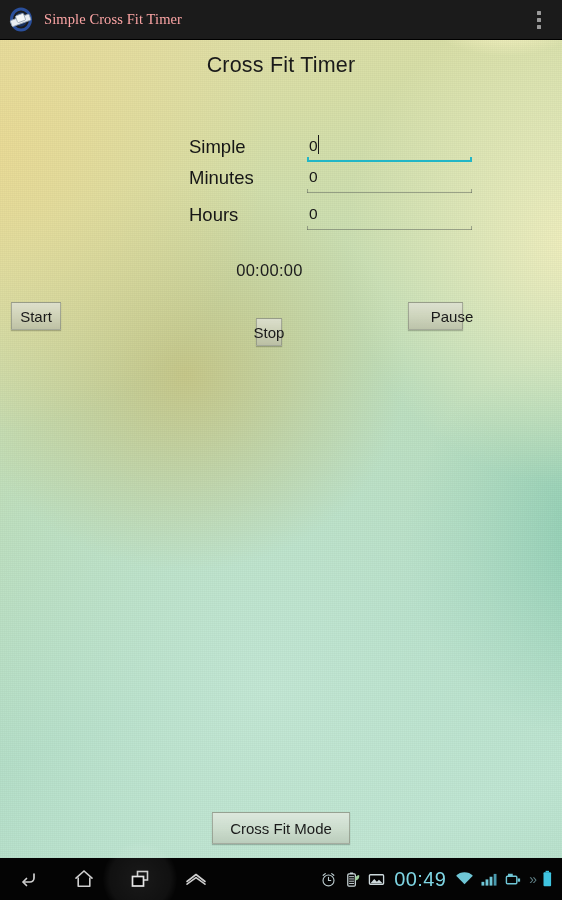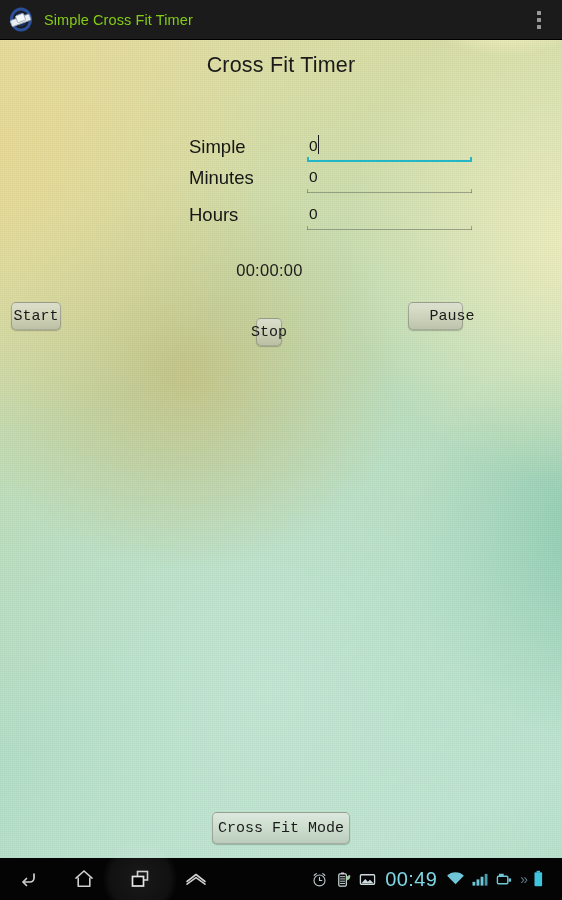--- a/index.html
+++ b/index.html
@@ -33,24 +33,25 @@
   }
   #app-icon {
     width: 26px; height: 26px;
     margin-left: 8px;
     position: relative;
     flex: 0 0 auto;
   }
   #app-icon svg { display: block; }
   #app-title {
     margin-left: 10px;
-    color: #84cc16;
+    color: #fca5a5;
     font-size: 14.5px;
     letter-spacing: 0.1px;
     white-space: nowrap;
+    font-family: Liberation Serif, serif;
   }
   #overflow-menu {
     margin-left: auto;
     margin-right: 14px;
     width: 18px; height: 30px;
     display: flex;
     flex-direction: column;
     align-items: center;
     justify-content: center;
     gap: 3px;
@@ -187,24 +188,24 @@
     font-size: 16.5px;
     color: #1c1c1c;
     letter-spacing: 0.3px;
   }
 
   .btn {
     position: absolute;
     background: linear-gradient(180deg, rgba(255,255,255,0.36) 0%, rgba(255,255,255,0.12) 48%, rgba(0,0,0,0.055) 100%),
                 rgba(198,202,180,0.78);
     border: 1px solid rgba(120,126,112,0.55);
-    border-radius: 5px;
+    border-radius: 0;
     box-shadow: 0 1px 1px rgba(0,0,0,0.22);
     color: #1a1a1a;
-    font-family: Liberation Mono, monospace;
+    font-family: Liberation Sans, sans-serif;
     font-size: 15px;
     line-height: 1;
     display: flex;
     align-items: center;
     justify-content: center;
     cursor: pointer;
     padding: 0 10px;
     white-space: nowrap;
   }
   #btn-start { top: 262px; left: 11px;  width: 50px; height: 28px; }
@@ -248,21 +249,21 @@
     border-radius: 50%;
     background: radial-gradient(circle, rgba(255,255,255,0.085) 0%, rgba(255,255,255,0.05) 58%, rgba(255,255,255,0) 72%);
   }
   .nav-btn svg { position: relative; z-index: 2; }
 
   #status-area {
     margin-left: auto;
     display: flex;
     align-items: center;
     gap: 7px;
-    padding-right: 18px;
+    padding-right: 9px;
     height: 42px;
   }
   .status-icon { display: flex; align-items: center; }
   #status-clock {
     color: #7fd6e4;
     font-size: 20px;
     letter-spacing: 0.4px;
     margin: 0 2px;
     font-family: "Liberation Sans", sans-serif;
   }

